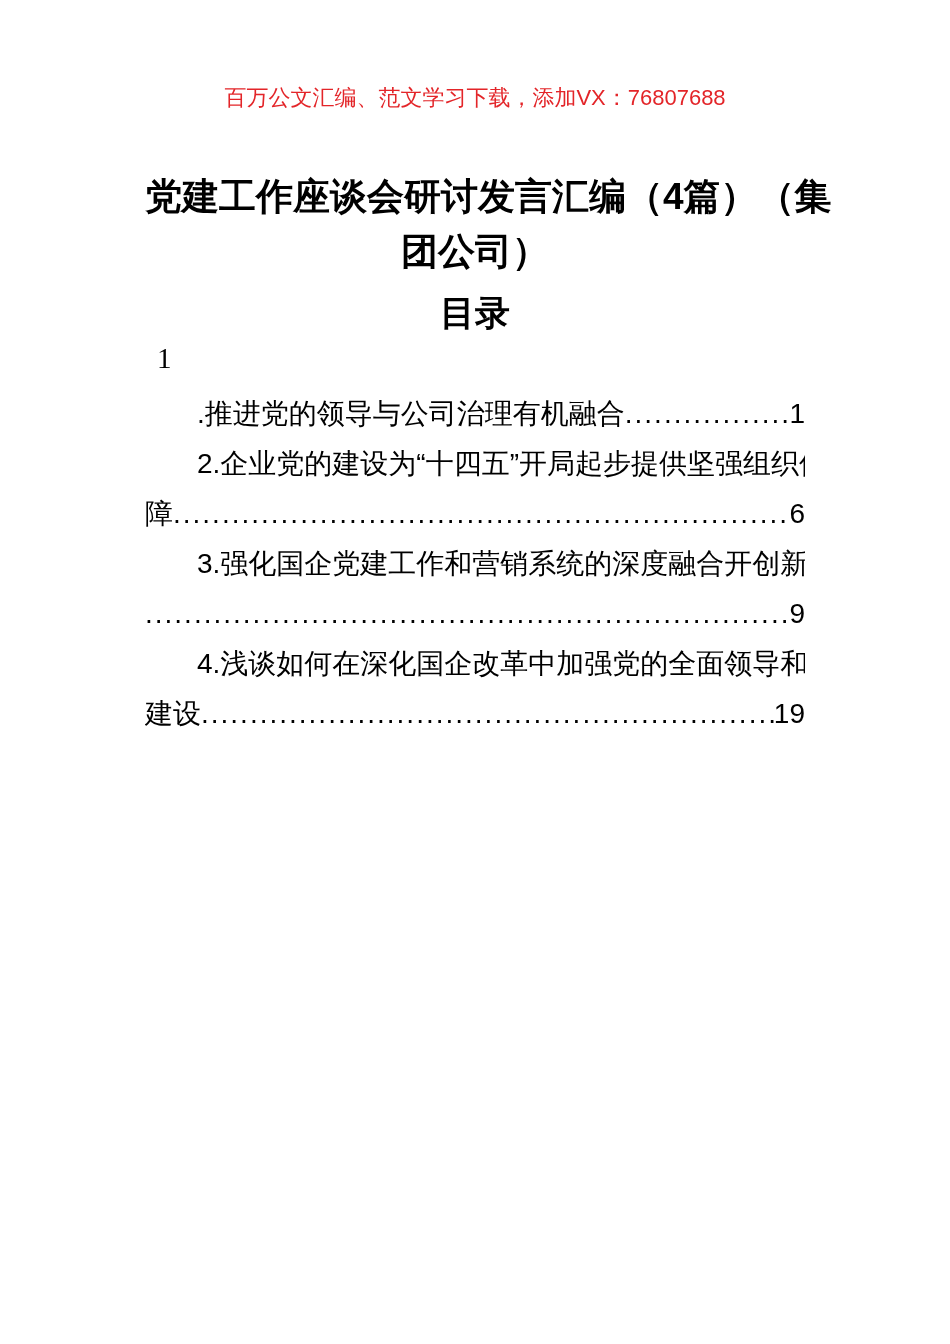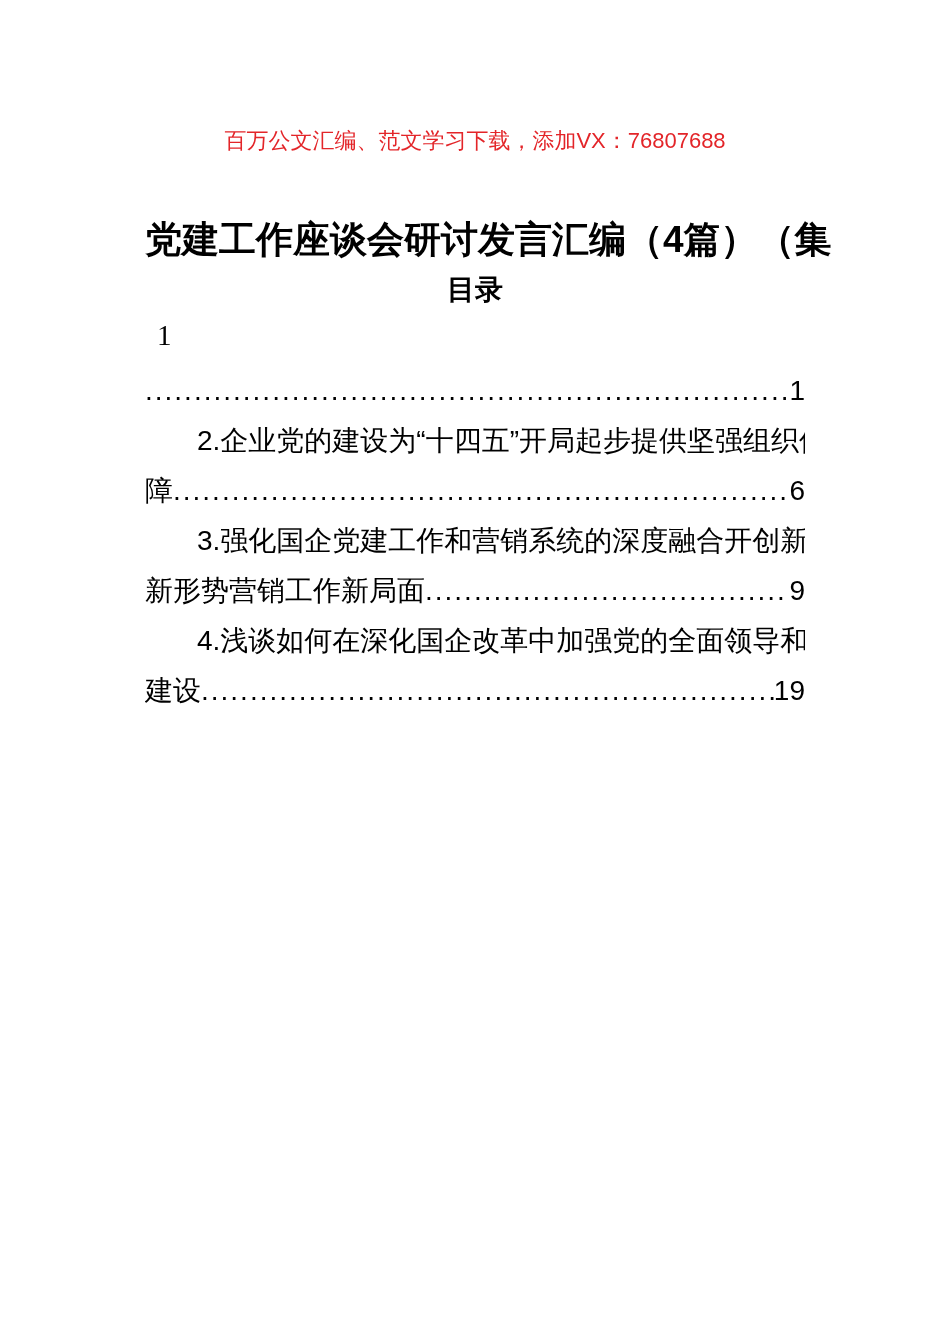--- a/index.html
+++ b/index.html
@@ -18,29 +18,29 @@
     font-family: "Liberation Sans", sans-serif;
     overflow: hidden;
   }
   .notice {
     font-size: 22px;
     line-height: 26px;
     text-align: center;
     white-space: nowrap;
   }
   .doc-title {
-    margin: 58px 0 1px 0;
+    margin: 58px 0 12px 0;
     font-size: 37px;
     font-weight: 700;
     text-align: center;
     line-height: 55px;
   }
   .title-line { display: block; white-space: nowrap; }
   .toc-heading {
-    font-size: 28px;
+    font-size: 35px;
     font-weight: 700;
     text-align: center;
     line-height: 44px;
   }
   .stray-number {
     font-family: "Liberation Serif", serif;
     font-size: 29px;
     line-height: 46px;
     padding-left: 12px;
   }
@@ -63,48 +63,49 @@
     letter-spacing: 2px;
     min-width: 16px;
   }
   .toc-line .page-number { flex: 0 0 auto; }
 </style>
 </head>
 <body>
 
 <div class="page">
 
-  <div class="notice" style="color: rgb(227, 37, 41); margin-top: 43px;">百万公文汇编、范文学习下载，添加VX：76807688</div>
+  <div class="notice" style="color: rgb(227, 37, 41);">百万公文汇编、范文学习下载，添加VX：76807688</div>
 
   <h1 class="doc-title">
     <span class="title-line">党建工作座谈会研讨发言汇编（4篇）（集</span>
+    <span class="title-line">团公司）</span>
   </h1>
 
   <div class="toc-heading">目录</div>
 
   <div class="stray-number">1</div>
 
   <div class="toc-list" id="toc-list">
       <div class="toc-line">
+        <span class="entry-text indented">.推进党的领导与公司治理有机融合</span>
         <span class="dot-leader">........................................................................................................................................................................................................</span>
         <span class="page-number">1</span>
       </div>
       <div class="toc-line">
         <span class="entry-text indented">2.企业党的建设为“十四五”开局起步提供坚强组织保</span>
       </div>
       <div class="toc-line">
         <span class="entry-text">障</span>
         <span class="dot-leader">........................................................................................................................................................................................................</span>
         <span class="page-number">6</span>
       </div>
       <div class="toc-line">
         <span class="entry-text indented">3.强化国企党建工作和营销系统的深度融合开创新时期</span>
       </div>
       <div class="toc-line">
-        <span class="entry-text">新形势营销工作新局面</span>
         <span class="dot-leader">........................................................................................................................................................................................................</span>
         <span class="page-number">9</span>
       </div>
       <div class="toc-line">
         <span class="entry-text indented">4.浅谈如何在深化国企改革中加强党的全面领导和党的</span>
       </div>
       <div class="toc-line">
         <span class="entry-text">建设</span>
         <span class="dot-leader">........................................................................................................................................................................................................</span>
         <span class="page-number">19</span>

